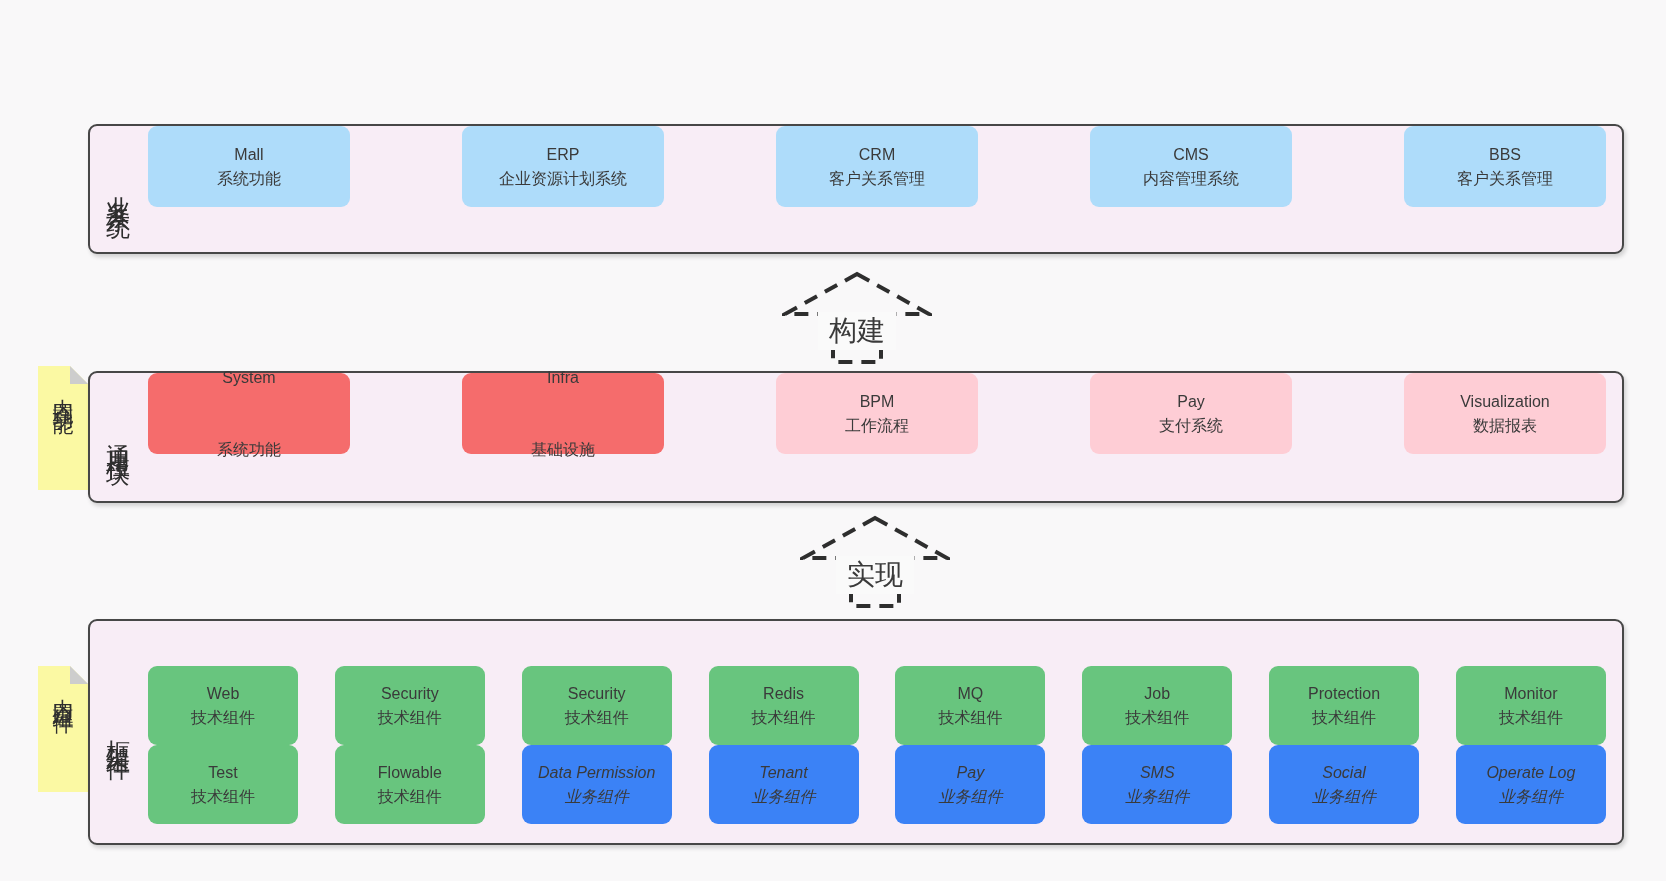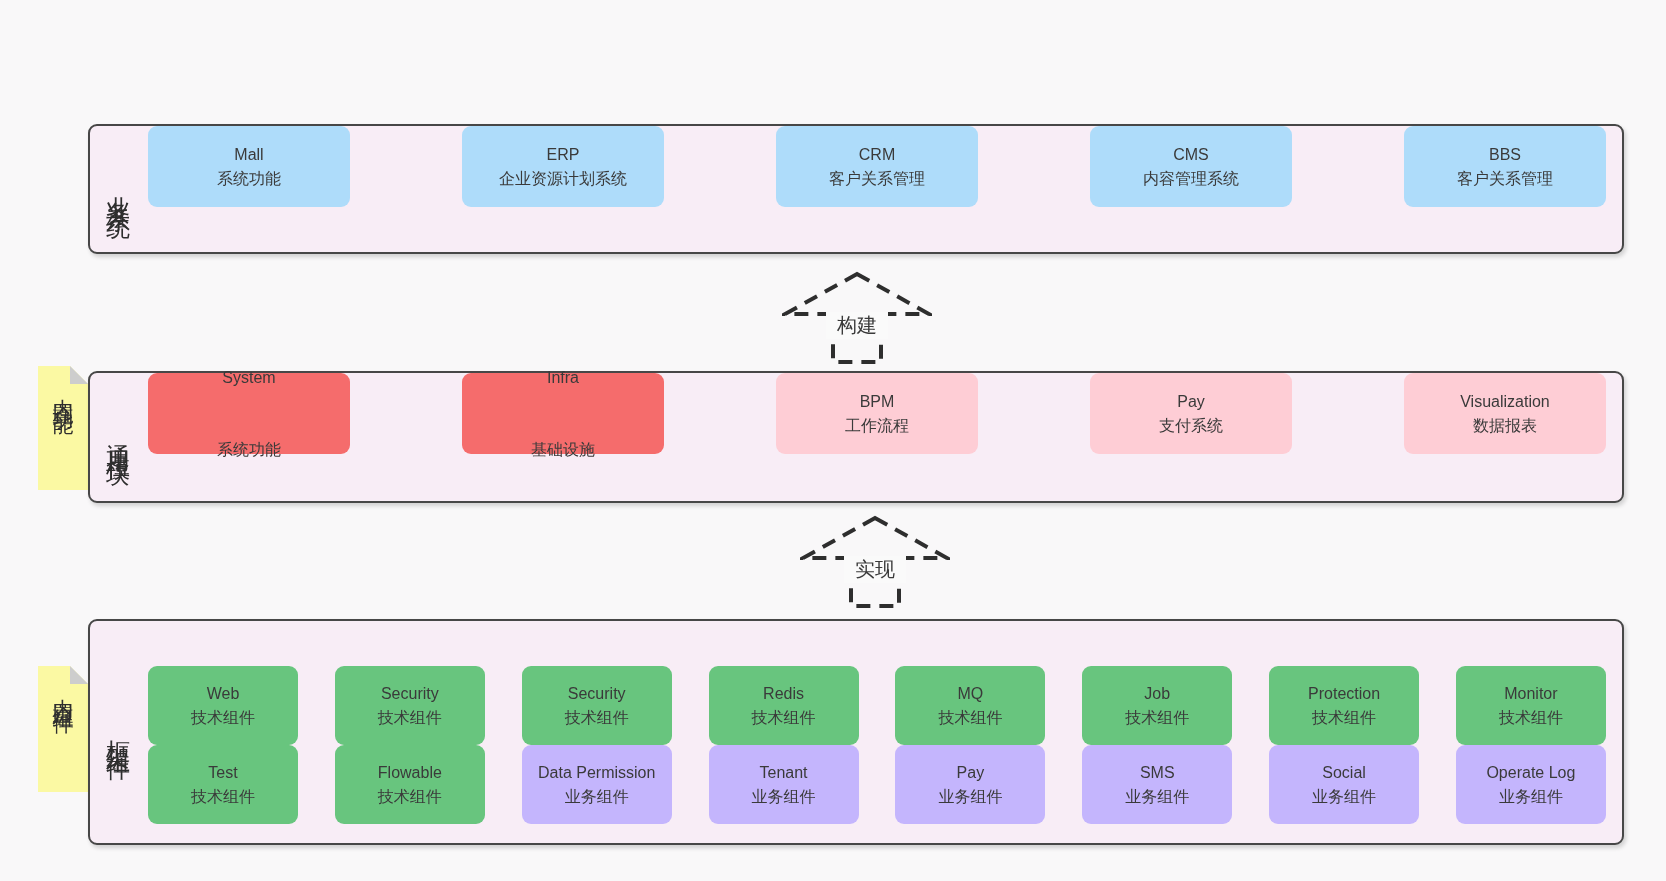--- a/index.html
+++ b/index.html
@@ -38,42 +38,42 @@
     border-radius:9px;display:flex;flex-direction:column;
     align-items:center;justify-content:center;text-align:center;
     font-size:16px;line-height:1.5;color:#3a3a3a;
   }
   .w6{width:202px;height:81px;}
   .w8{width:150px;height:79px;}
   .blue{background:#aedcfa;}
   .red{background:#f56c6c;gap:48px;}
   .pink{background:#fecdd5;}
   .green{background:#68c57e;}
-  .lgreen{background:#c4b5fd;}
+  .lgreen{background:#3b82f6;font-style:italic;}
   .sticky{
     position:absolute;left:38px;width:50px;background:#fbf9a3;z-index:1;
     display:flex;justify-content:center;
   }
   #sticky-modules{top:366px;height:124px;}
   #sticky-components{top:666px;height:126px;}
   .sticky-label{
     writing-mode:vertical-rl;text-orientation:upright;
     font-size:21px;letter-spacing:5px;color:#2e2e2e;margin-top:16px;
   }
   .fold-cut{position:absolute;top:0;right:0;width:18px;height:18px;
     background:#f9f8f9;clip-path:polygon(0 0,100% 0,100% 100%);}
   .fold{position:absolute;top:0;right:0;width:18px;height:18px;
     background:#cdcdcd;clip-path:polygon(0 0,100% 100%,0 100%);}
   .arrow{position:absolute;width:150px;height:96px;z-index:1;}
   #arrow-build{left:782px;top:270px;}
   #arrow-impl{left:800px;top:514px;}
   .arrow svg{position:absolute;left:0;top:0;}
   .arrow-label{
     position:absolute;left:50%;top:42px;transform:translateX(-50%);
-    font-size:20px;color:#3a3a3a;background:#fafafa;padding:0 11px;
+    font-size:28px;color:#3a3a3a;background:#fafafa;padding:0 11px;
     white-space:nowrap;
   }
 </style>
 </head>
 <body>
 
 <div class="panel" id="panel-business">
   <div class="layer-label">业务系统</div>
   <div class="boxes-single">
     <div class="box w6 blue">

